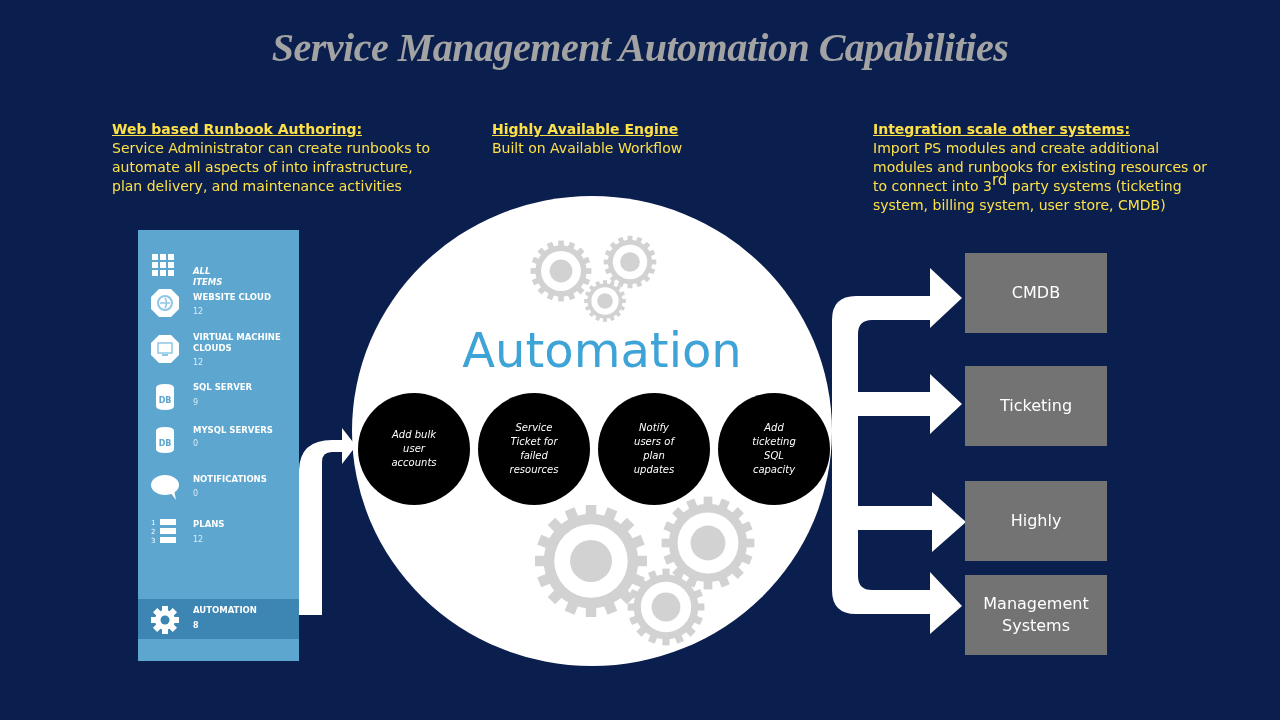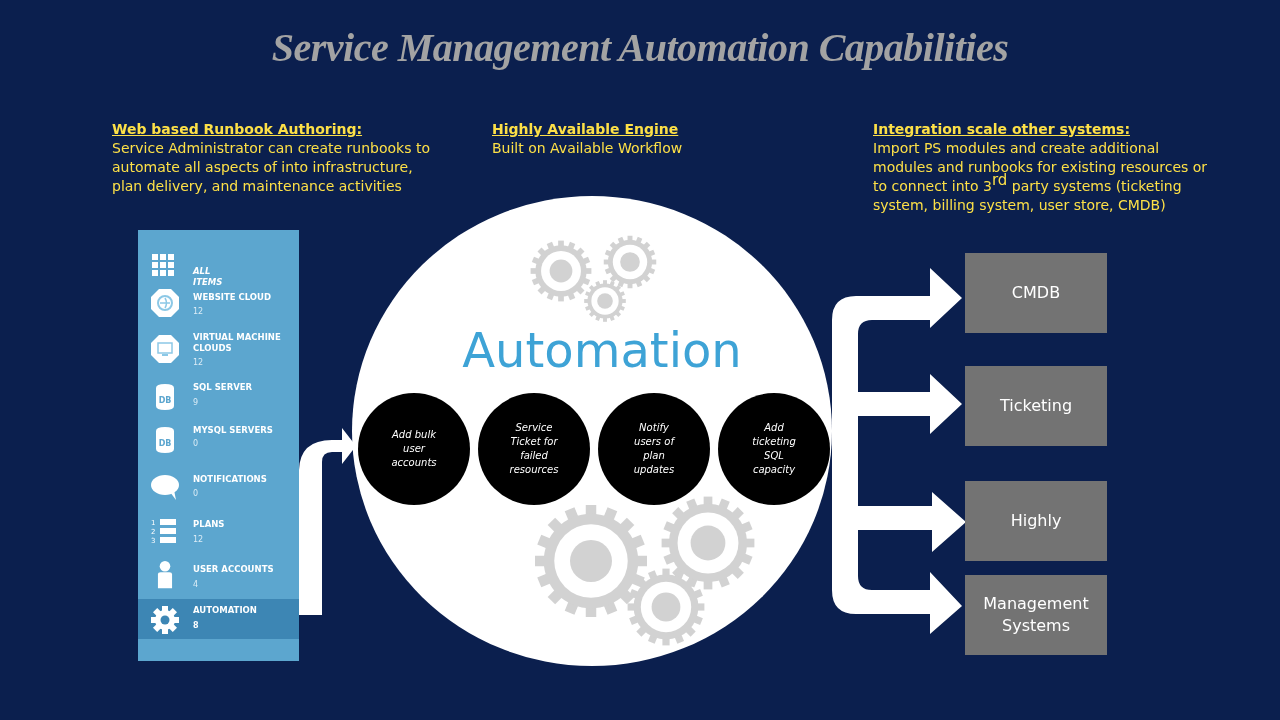--- a/index.html
+++ b/index.html
@@ -165,28 +165,20 @@
         <text x="1" y="26" font-size="7" font-family="DejaVu Sans, sans-serif">3</text>
         <rect x="10" y="2" width="16" height="6"></rect>
           <rect x="10" y="11" width="16" height="6"></rect>
           <rect x="10" y="20" width="16" height="6"></rect>
       </g>
     </svg>
     <div class="side-label" style="top:4px;">Plans</div>
     <div class="side-count" style="top:20px;">12</div>
   </div>
 
-  <div class="side-item" style="top:330px;">
-    <svg class="side-icon" style="top:0;" viewBox="0 0 30 34">
-      <circle cx="15" cy="7" r="6" fill="#ffffff"></circle>
-      <path d="M7,16 Q7,14 10,14 L20,14 Q23,14 23,16 L23,32 L7,32 Z" fill="#ffffff"></path>
-    </svg>
-    <div class="side-label" style="top:4px;">User Accounts</div>
-    <div class="side-count" style="top:20px;">4</div>
-  </div>
 
   <div class="side-item active" style="top:369px; height:40px;">
     <svg class="side-icon" style="top:6px;" viewBox="0 0 30 30">
       <g fill="#ffffff">
         <circle cx="15" cy="15" r="10"></circle>
         <rect x="12" y="1" width="6" height="28"></rect>
         <rect x="1" y="12" width="28" height="6"></rect>
         <rect x="12" y="1" width="6" height="28" transform="rotate(45 15 15)"></rect>
         <rect x="12" y="1" width="6" height="28" transform="rotate(-45 15 15)"></rect>
       </g>

